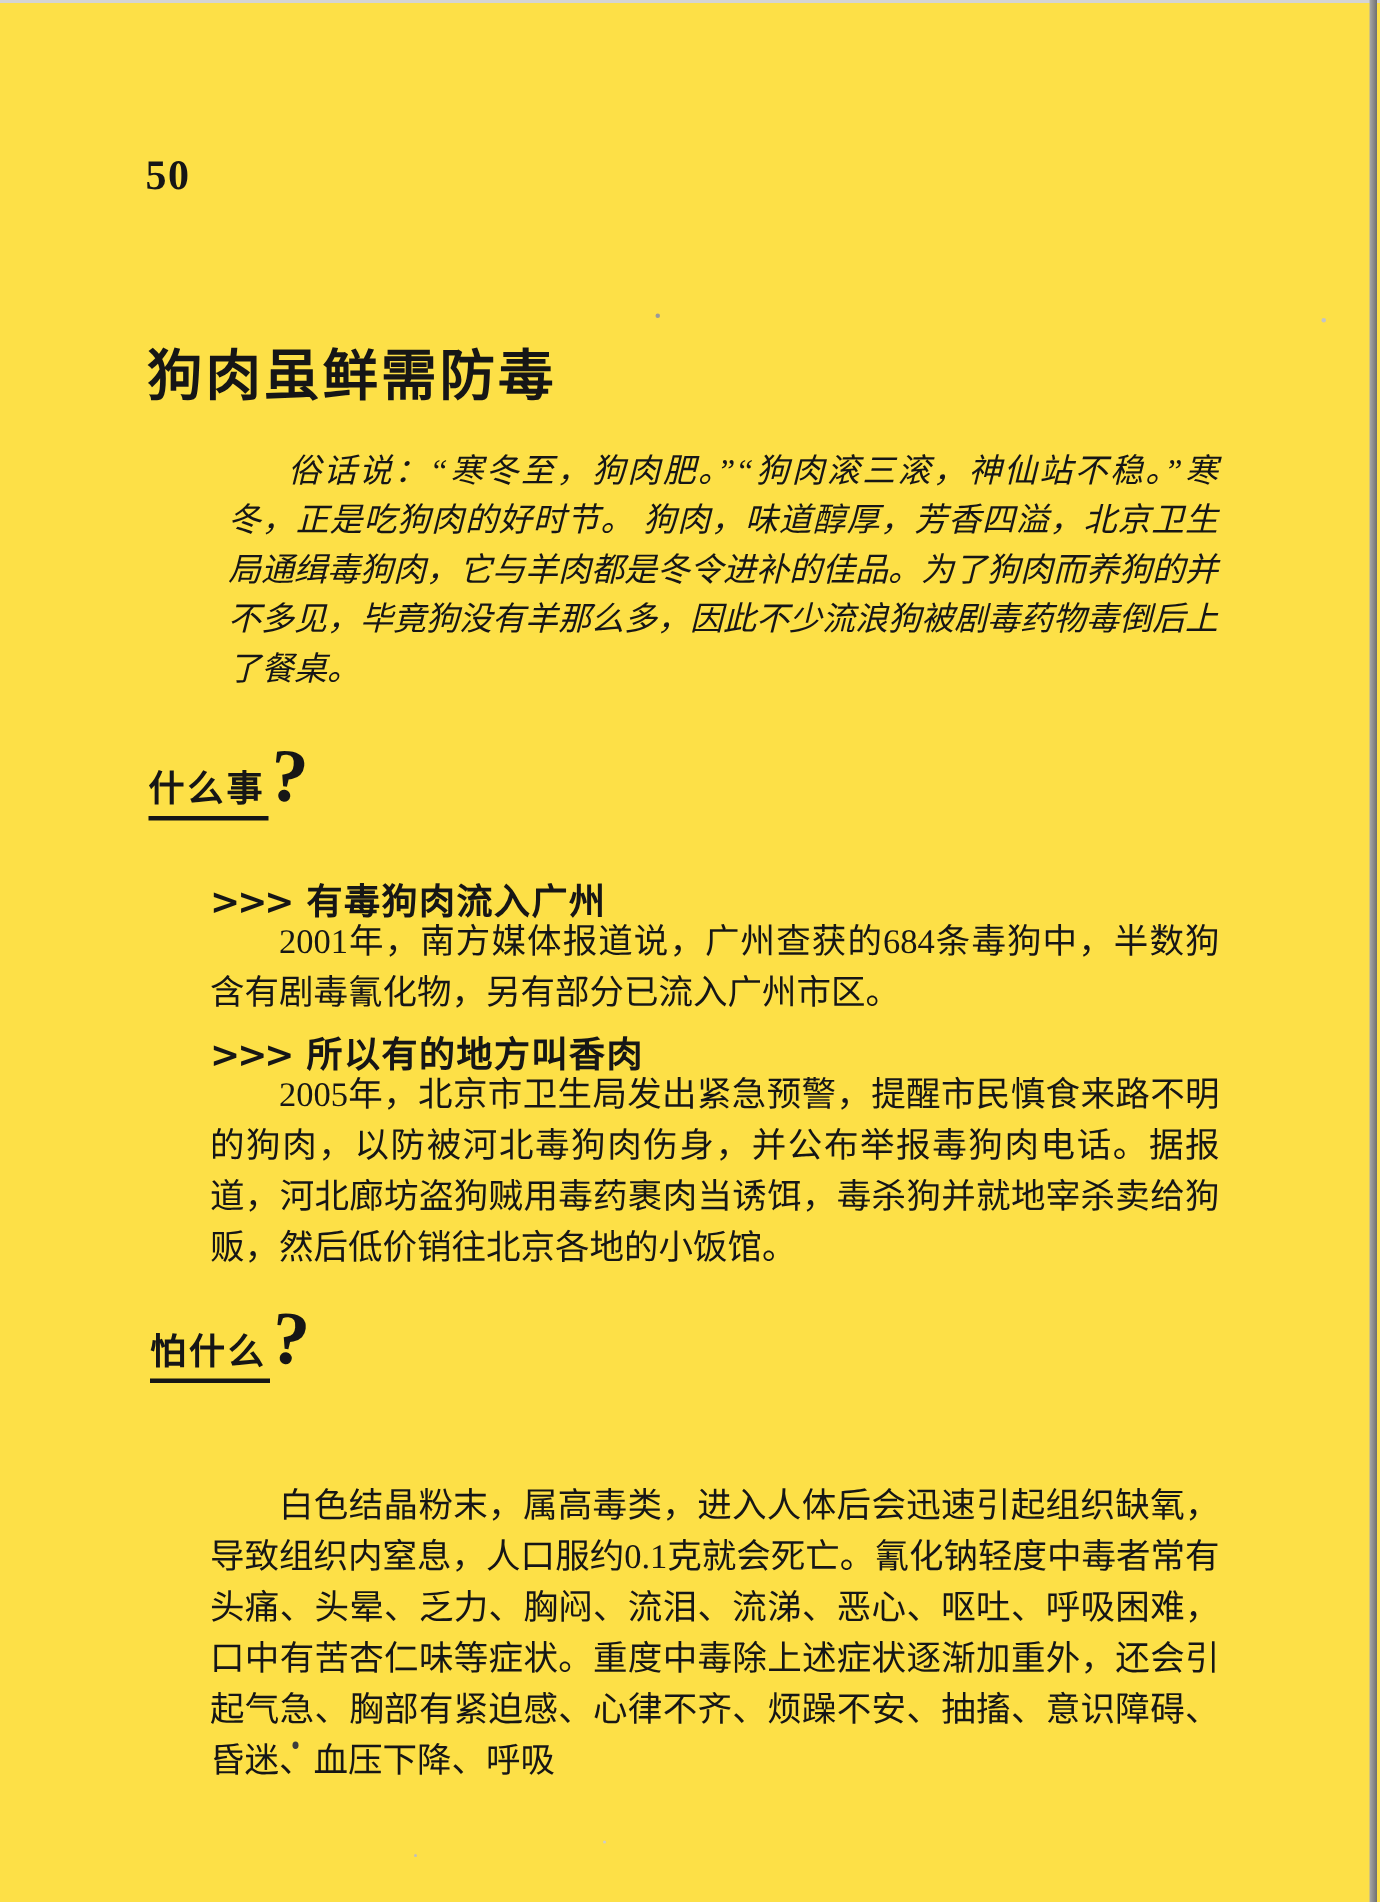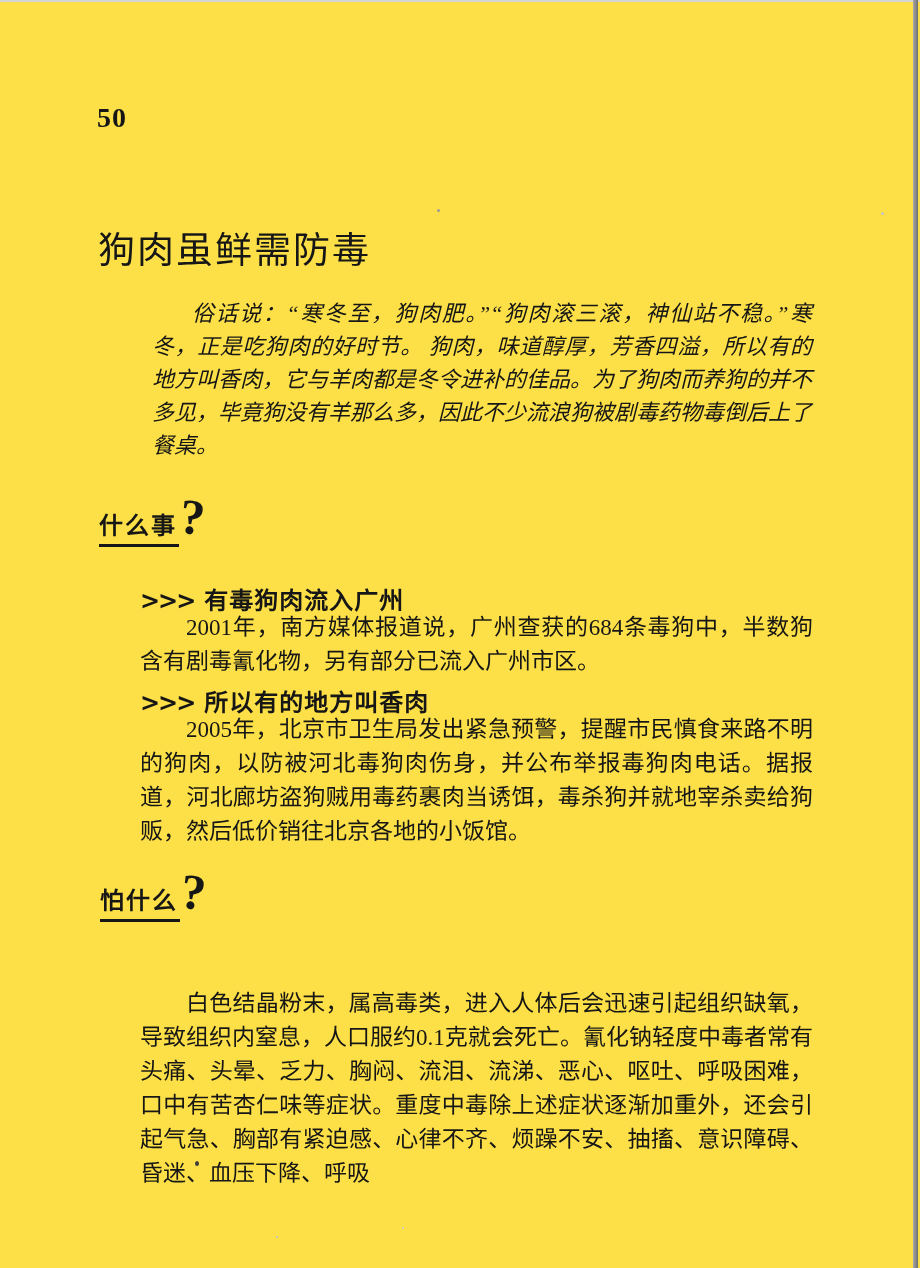--- a/index.html
+++ b/index.html
@@ -32,21 +32,21 @@
   .speck.s4 { left: 276px; top: 1236px; width: 2px; height: 2px; background: #bfbfbf; }
   .speck.s5 { left: 402px; top: 1227px; width: 2px; height: 2px; background: #cccccc; }
 
   .pageno {
     position: absolute; left: 97px; top: 102px;
     font-size: 28px; font-weight: 600; letter-spacing: 1px;
     font-family: "Liberation Serif", "DejaVu Serif", serif;
   }
   .title {
     position: absolute; left: 98px; top: 220px;
-    font-size: 37px; font-weight: normal; letter-spacing: 2px;
+    font-size: 37px; font-weight: bold; letter-spacing: 2px;
     font-family: "Liberation Serif", "DejaVu Serif", serif;
   }
   .intro {
     position: absolute; left: 152px; top: 297px; width: 660px;
     font-size: 22px; line-height: 33px;
     font-style: italic;
     text-align: justify;
     text-indent: 40px;
     font-family: "Liberation Serif", "DejaVu Serif", serif;
   }
@@ -105,21 +105,21 @@
   <div class="speck s1"></div>
   <div class="speck s2"></div>
   <div class="speck s3"></div>
   <div class="speck s4"></div>
   <div class="speck s5"></div>
 
   <div class="pageno">50</div>
 
   <h1 class="title" style="margin:0;">狗肉虽鲜需防毒</h1>
 
-  <p class="intro" style="margin:0;">俗话说：“寒冬至，狗肉肥。”“狗肉滚三滚，神仙站不稳。”寒冬，正是吃狗肉的好时节。 狗肉，味道醇厚，芳香四溢，所以有的地方叫香肉，它与羊肉都是冬令进补的佳品。为了狗肉而养狗的并不多见，毕竟狗没有羊那么多，因此不少流浪狗被剧毒药物毒倒后上了餐桌。</p>
+  <p class="intro" style="margin:0;">俗话说：“寒冬至，狗肉肥。”“狗肉滚三滚，神仙站不稳。”寒冬，正是吃狗肉的好时节。 狗肉，味道醇厚，芳香四溢，北京卫生局通缉毒狗肉，它与羊肉都是冬令进补的佳品。为了狗肉而养狗的并不多见，毕竟狗没有羊那么多，因此不少流浪狗被剧毒药物毒倒后上了餐桌。</p>
 
   <div class="h2 h2a">
     <span class="h2-text">什么事</span><span class="h2-q">?</span>
   </div>
 
   <div class="h3 h3a">
     <span class="marker">&gt;&gt;&gt;</span><span class="h3-label">有毒狗肉流入广州</span>
   </div>
   <p class="para p1" style="margin:0;">2001年，南方媒体报道说，广州查获的684条毒狗中，半数狗含有剧毒氰化物，另有部分已流入广州市区。</p>
 

